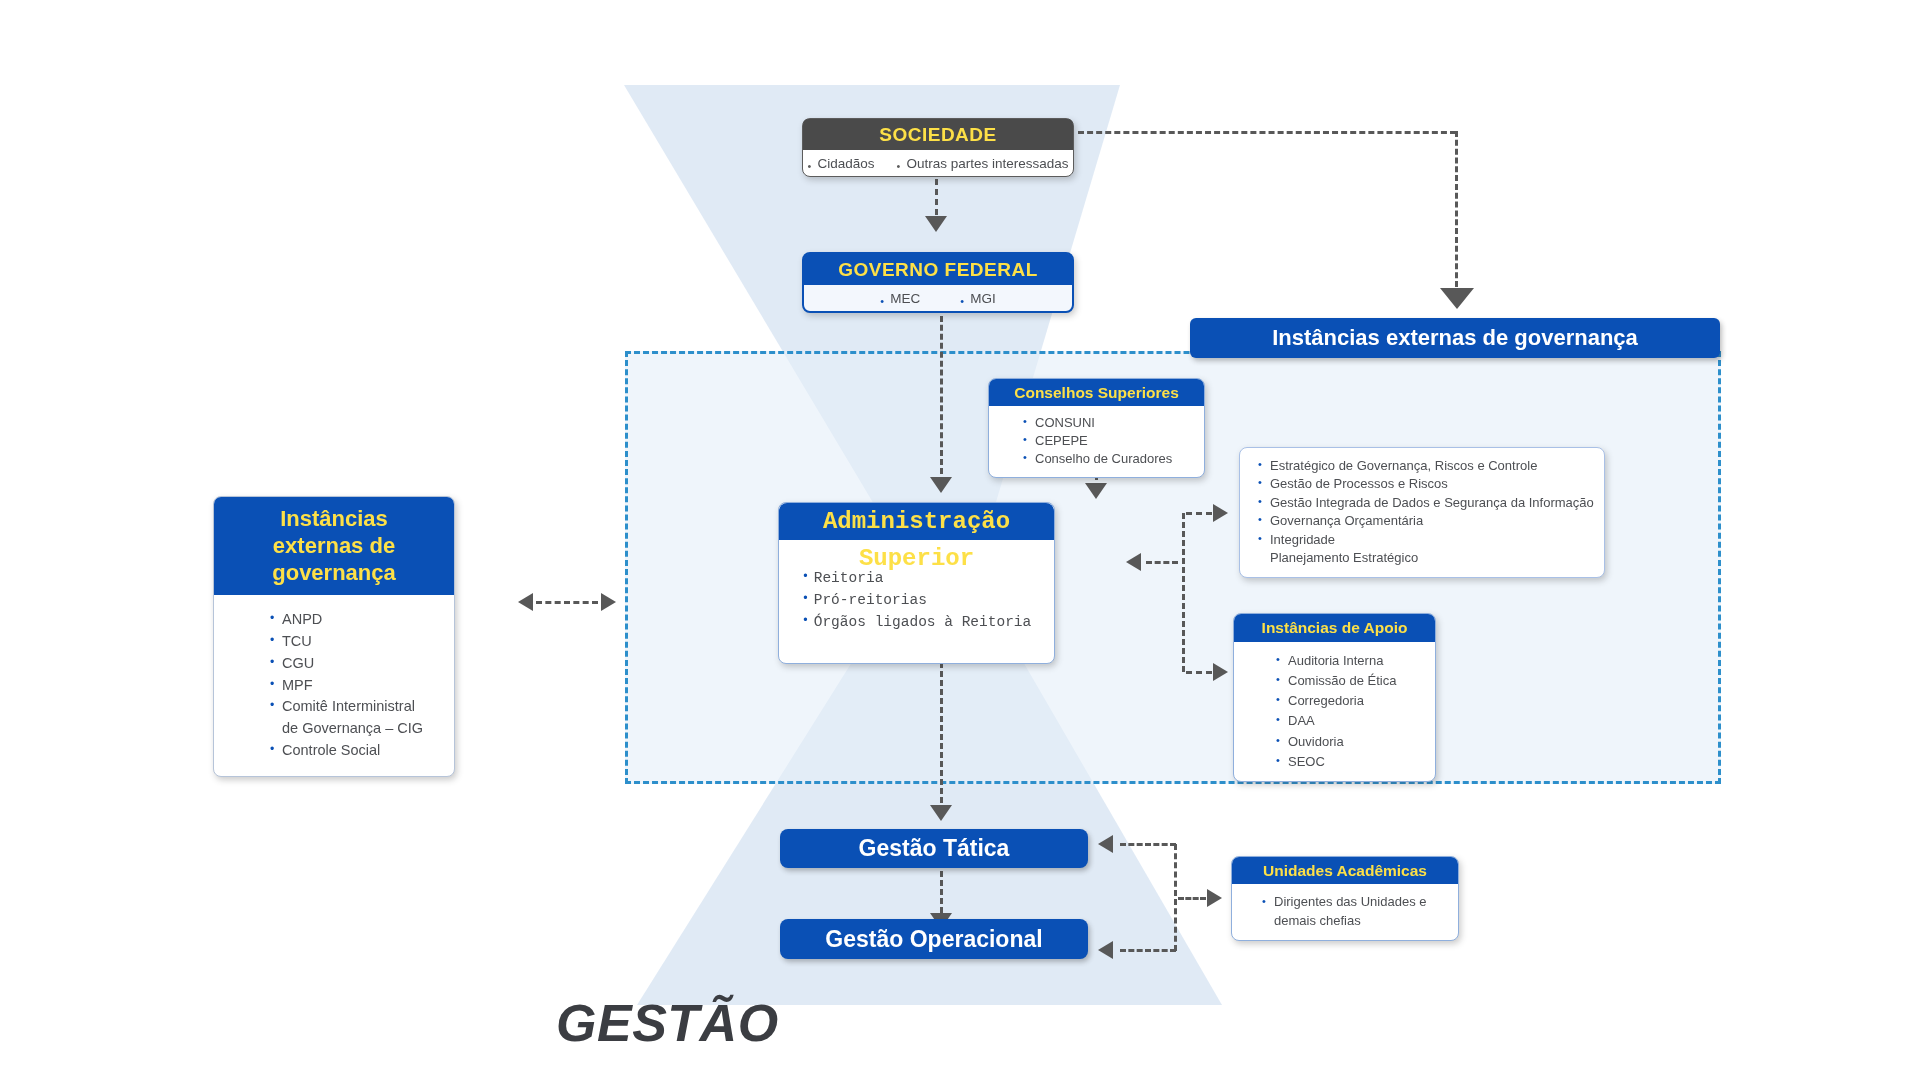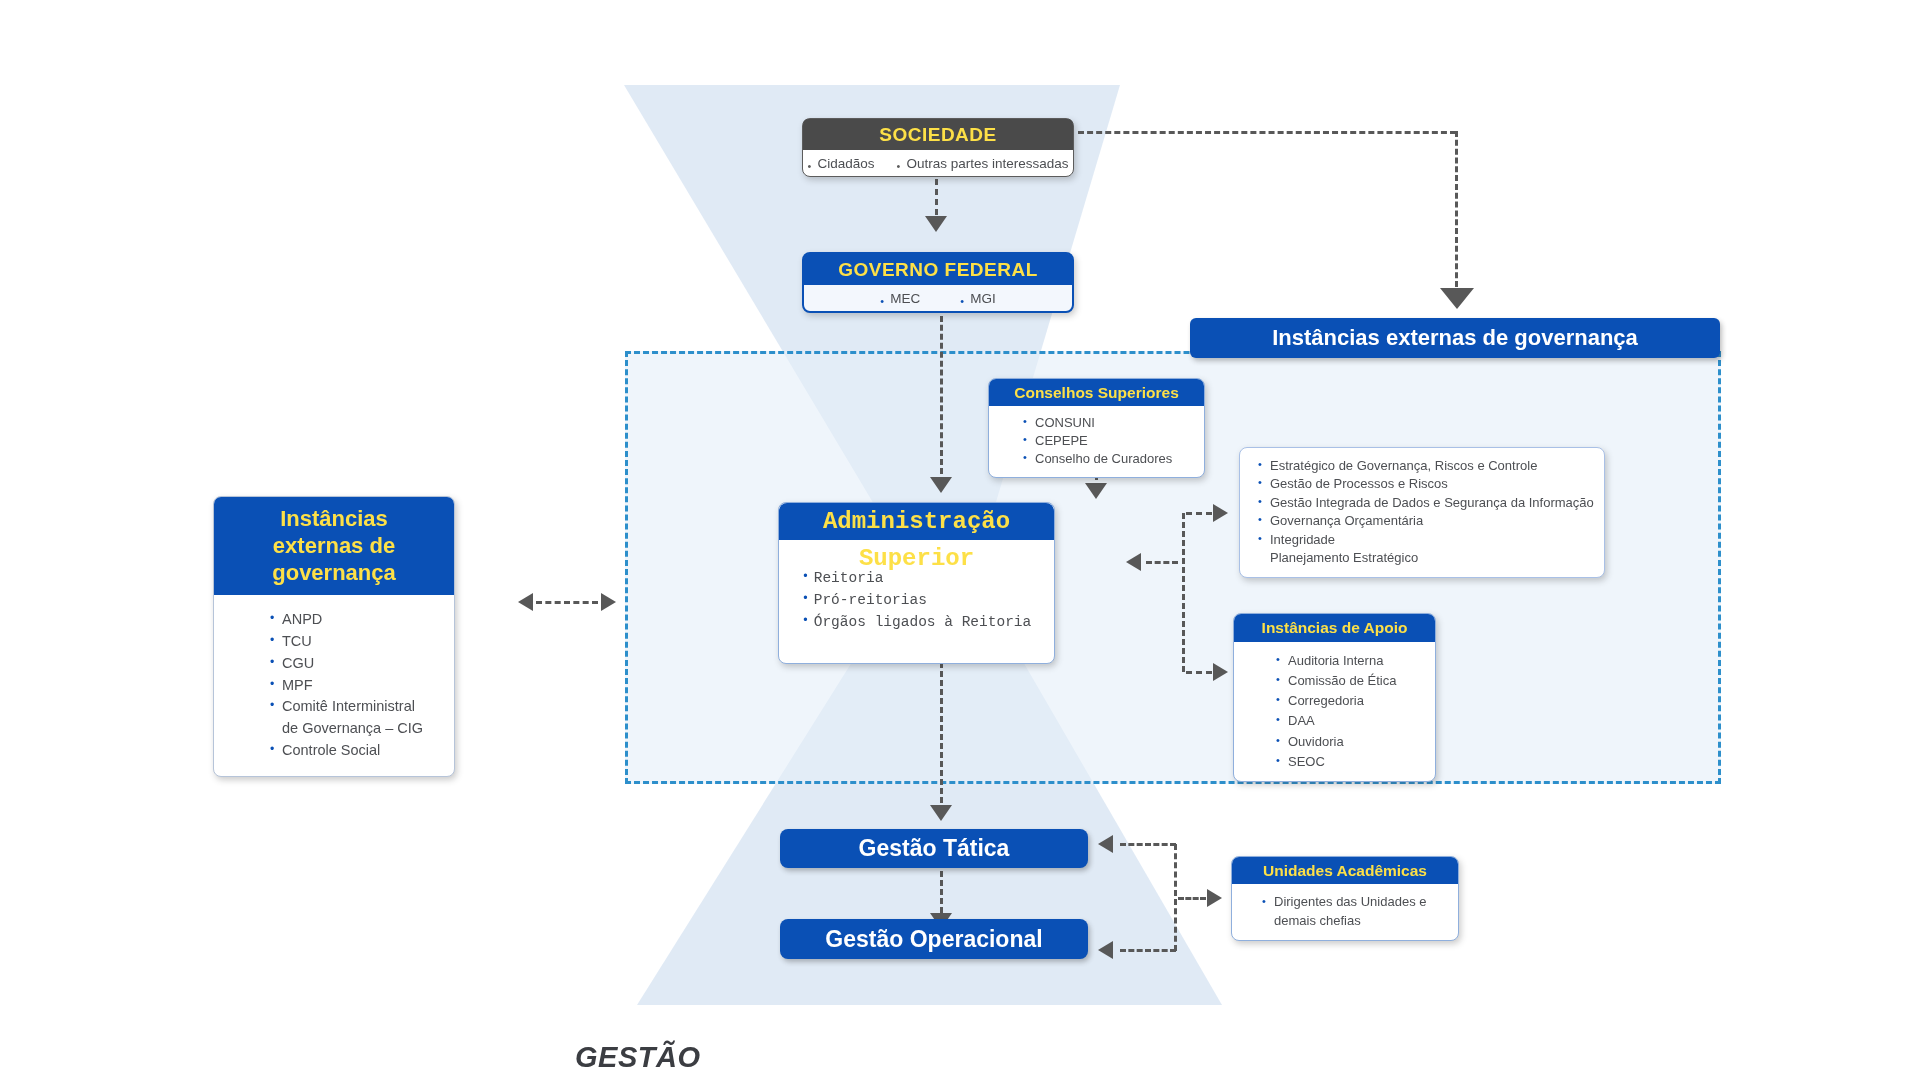--- a/index.html
+++ b/index.html
@@ -10,21 +10,21 @@
   
   .tri{position:absolute;left:0;top:0;width:1920px;height:1080px;background:rgba(199,216,237,0.55);}
   .tri-top{clip-path:polygon(624px 85px,1120px 85px,955px 640px);}
   .tri-bottom{clip-path:polygon(941px 520px,637px 1005px,1222px 1005px);}
 
   .big-title{
     position:absolute;color:#3b3d42;font-weight:bold;font-style:italic;
     letter-spacing:.5px;
   }
   #title-gov{left:516px;top:52px;font-size:43px;}
-  #title-ges{left:575px;top:993px;font-size:29px;margin-top:48px;}
+  #title-ges{left:556px;top:993px;font-size:52px;}
 
   
   .dashed-region{
     position:absolute;left:625px;top:351px;width:1096px;height:433px;
     border:3px dashed #2d8fcb;background:rgba(228,238,249,0.6);box-sizing:border-box;
   }
 
   .banner{
     position:absolute;left:1190px;top:318px;width:530px;height:40px;
     background:#0a50b5;color:#fff;font-size:22px;font-weight:bold;

